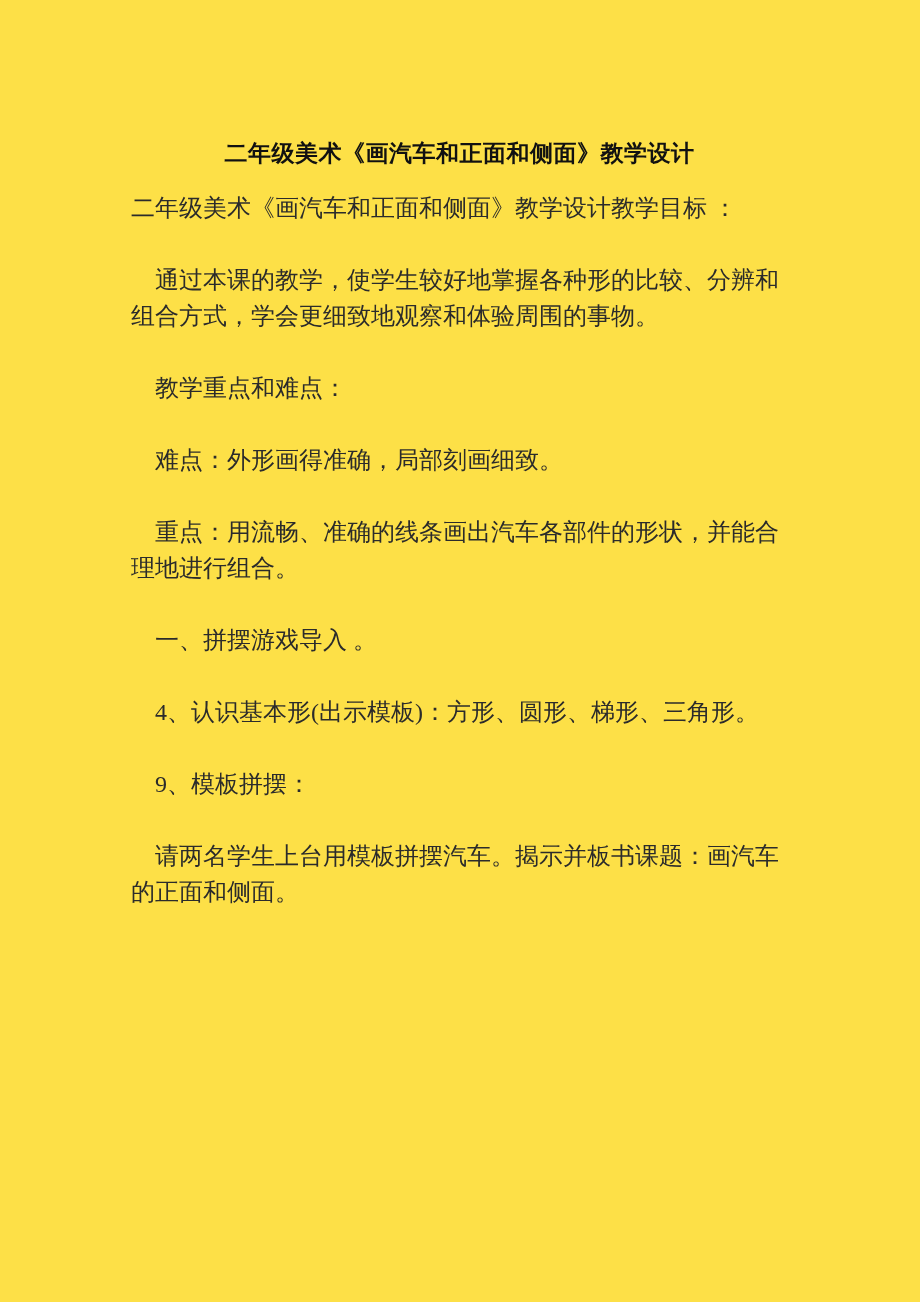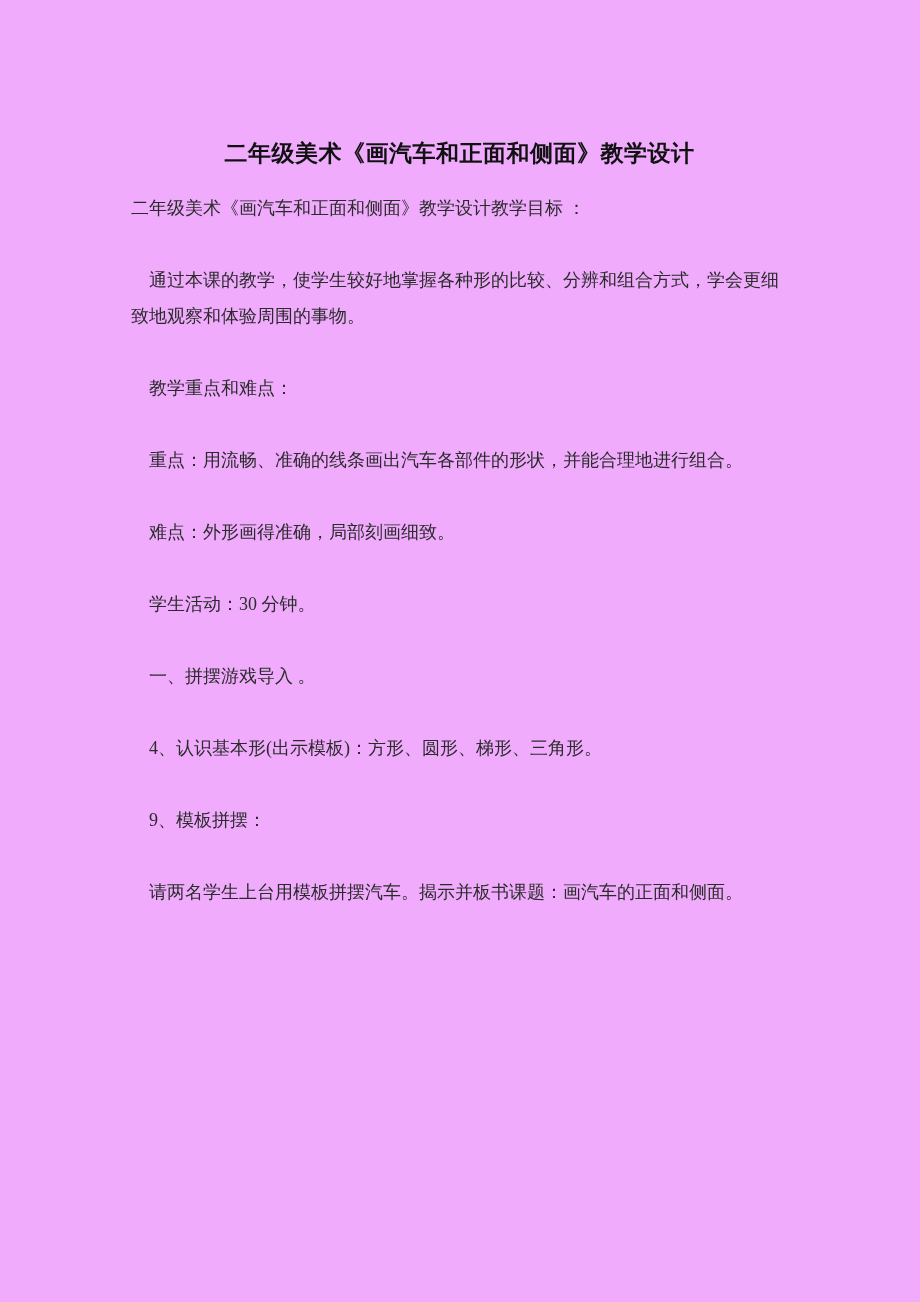--- a/index.html
+++ b/index.html
@@ -10,59 +10,58 @@
   body {
     width: 920px;
     height: 1302px;
     overflow: hidden;
     font-family: "Liberation Serif", "DejaVu Serif", serif;
   }
   .doc-page {
     box-sizing: border-box;
     width: 920px;
     height: 1302px;
-    background: #f0abfc;
+    background: #fde047;
     padding: 136px 132px 0 131px;
   }
   .doc-title {
     margin: 0 0 18px 0;
     font-size: 23px;
     font-weight: bold;
     line-height: 36px;
     text-align: center;
     color: #111111;
     letter-spacing: 0.5px;
   }
   .doc-body {
     width: 657px;
   }
   .para {
     margin: 0 0 36px 0;
-    font-size: 18px;
+    font-size: 24px;
     line-height: 36px;
     color: #2b2b2b;
     text-indent: 1em;
     text-align: left;
     word-break: break-all;
   }
   .para.no-indent {
     text-indent: 0;
   }
 </style>
 </head>
 <body>
 
 <main class="doc-page">
   <h1 class="doc-title">二年级美术《画汽车和正面和侧面》教学设计</h1>
 
   <section class="doc-body">
     <p class="para no-indent">二年级美术《画汽车和正面和侧面》教学设计教学目标 ：</p>
     <p class="para">通过本课的教学，使学生较好地掌握各种形的比较、分辨和组合方式，学会更细致地观察和体验周围的事物。</p>
     <p class="para">教学重点和难点：</p>
+    <p class="para">难点：外形画得准确，局部刻画细致。</p>
     <p class="para">重点：用流畅、准确的线条画出汽车各部件的形状，并能合理地进行组合。</p>
-    <p class="para">难点：外形画得准确，局部刻画细致。</p>
-    <p class="para">学生活动：30 分钟。</p>
     <p class="para">一、拼摆游戏导入 。</p>
     <p class="para">4、认识基本形(出示模板)：方形、圆形、梯形、三角形。</p>
     <p class="para">9、模板拼摆：</p>
     <p class="para">请两名学生上台用模板拼摆汽车。揭示并板书课题：画汽车的正面和侧面。</p>
   </section>
 </main>
 
 </body></html>

